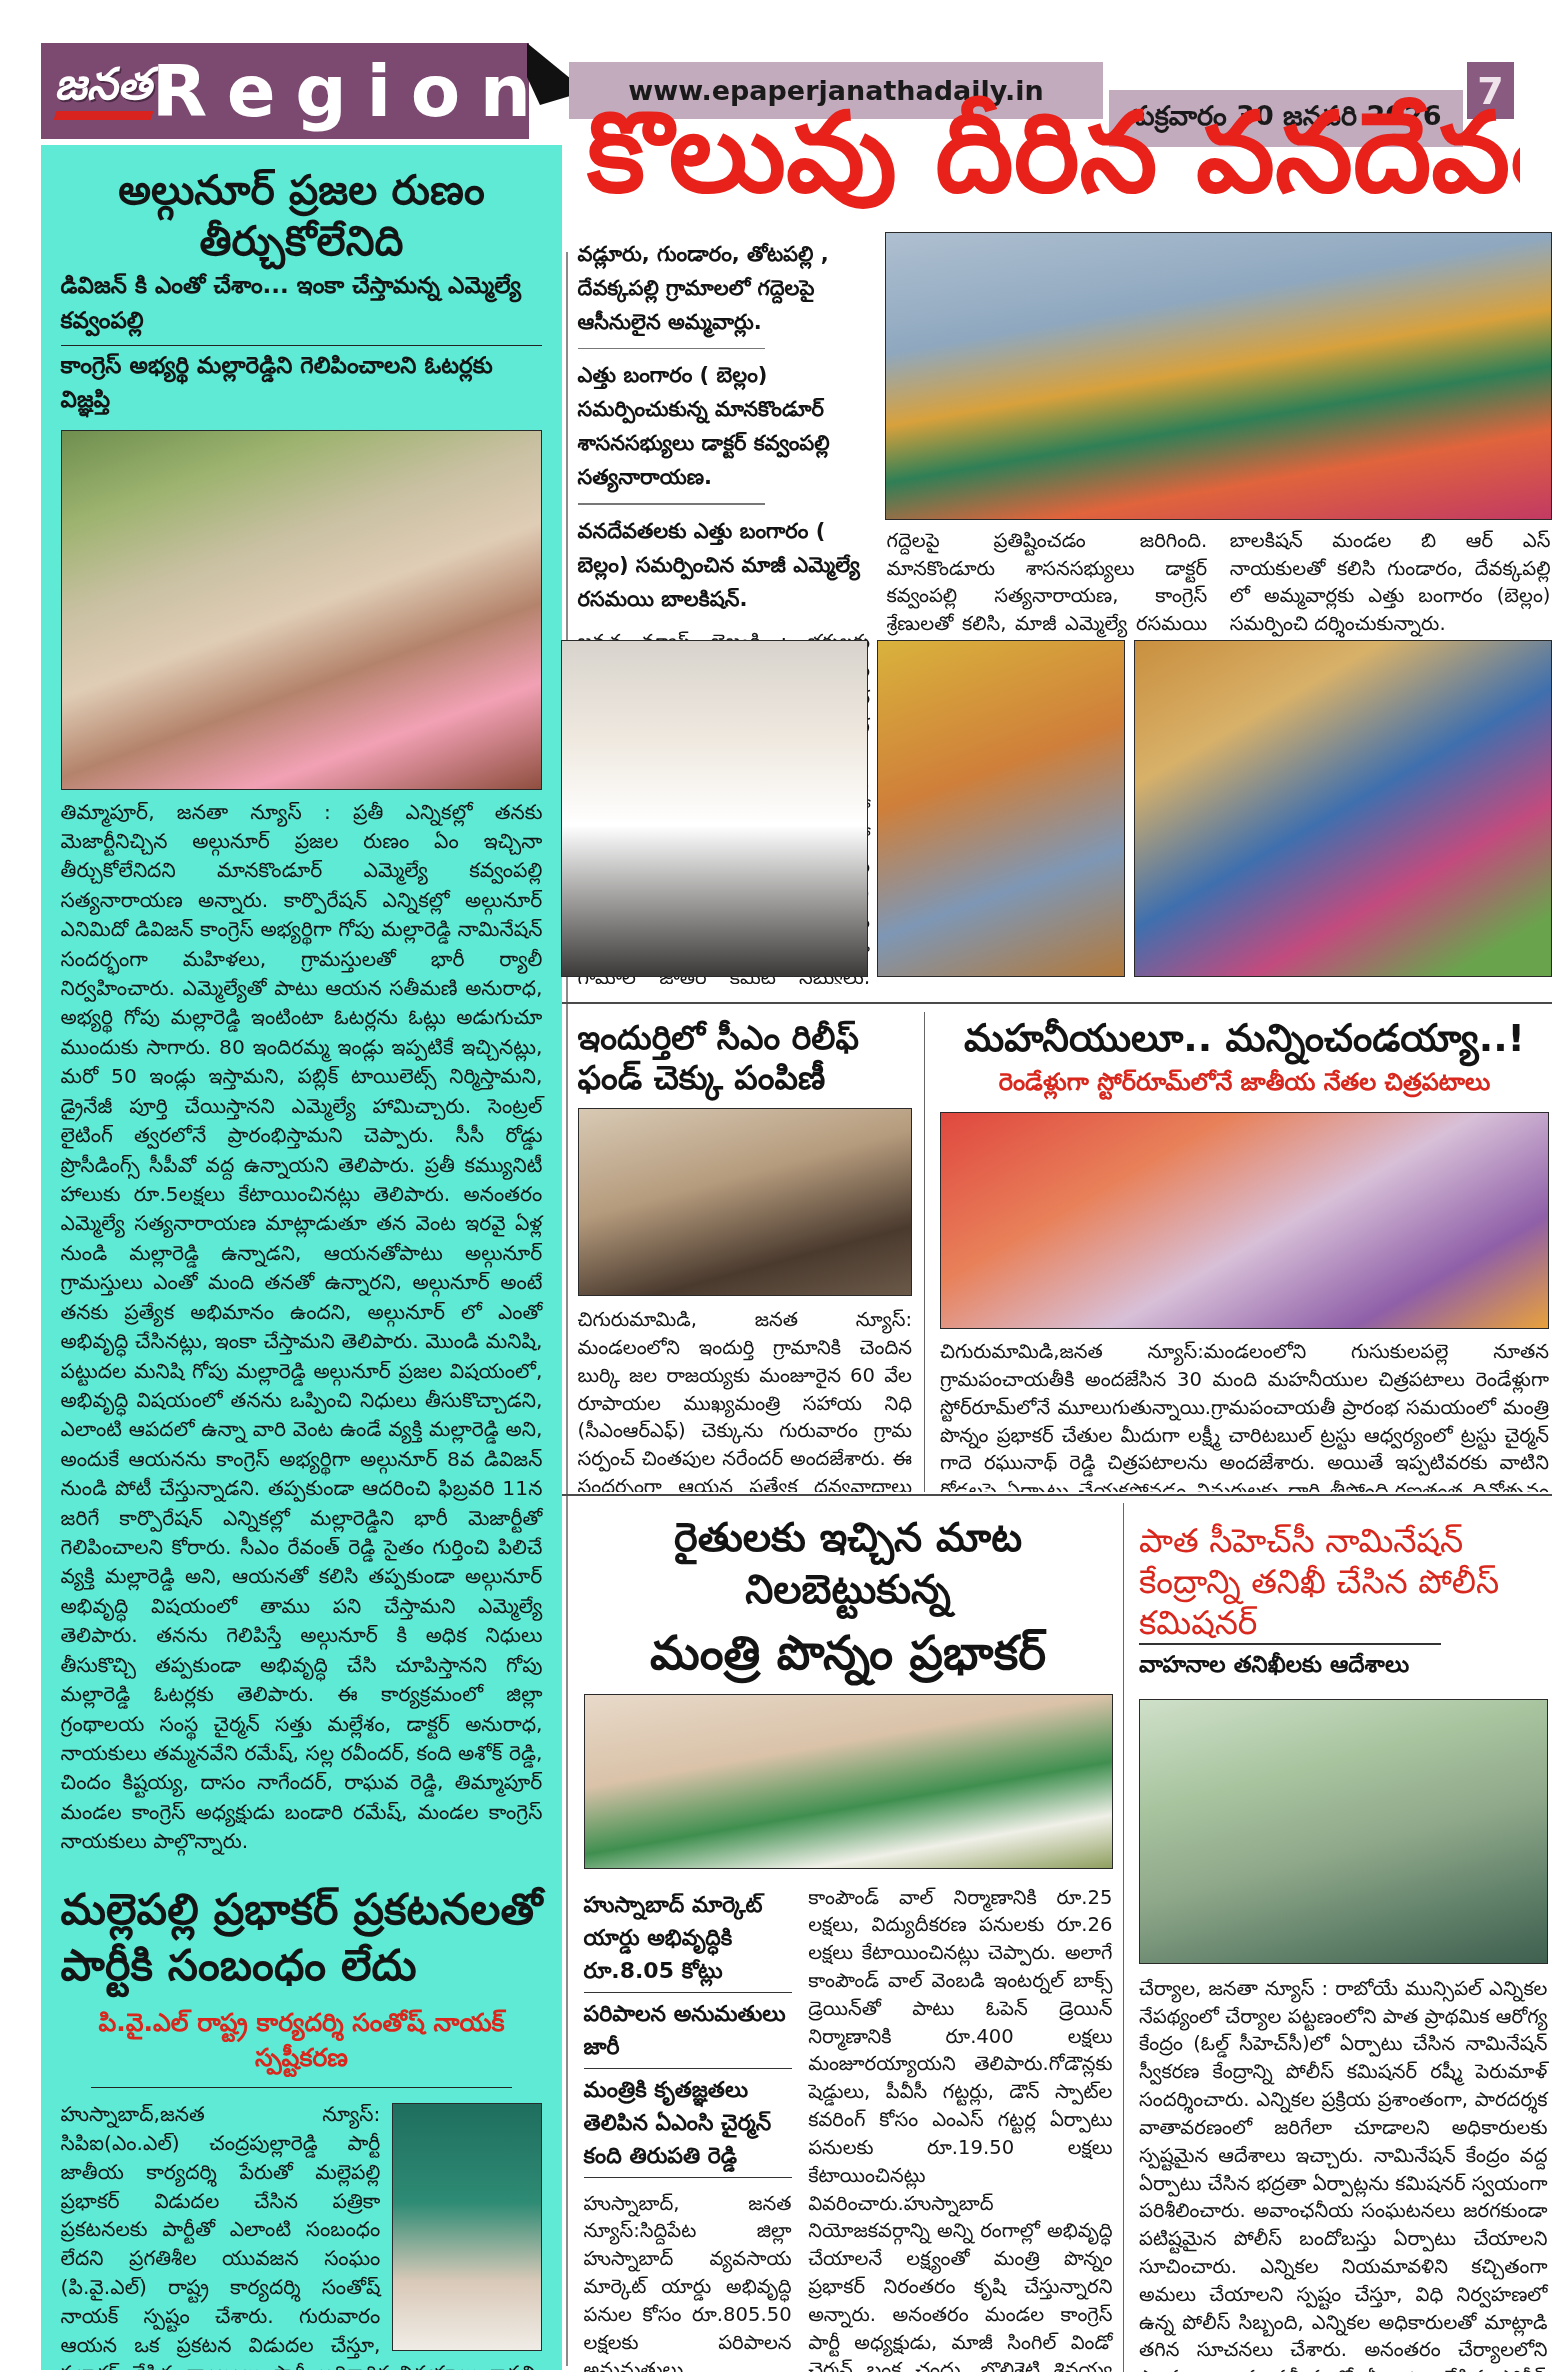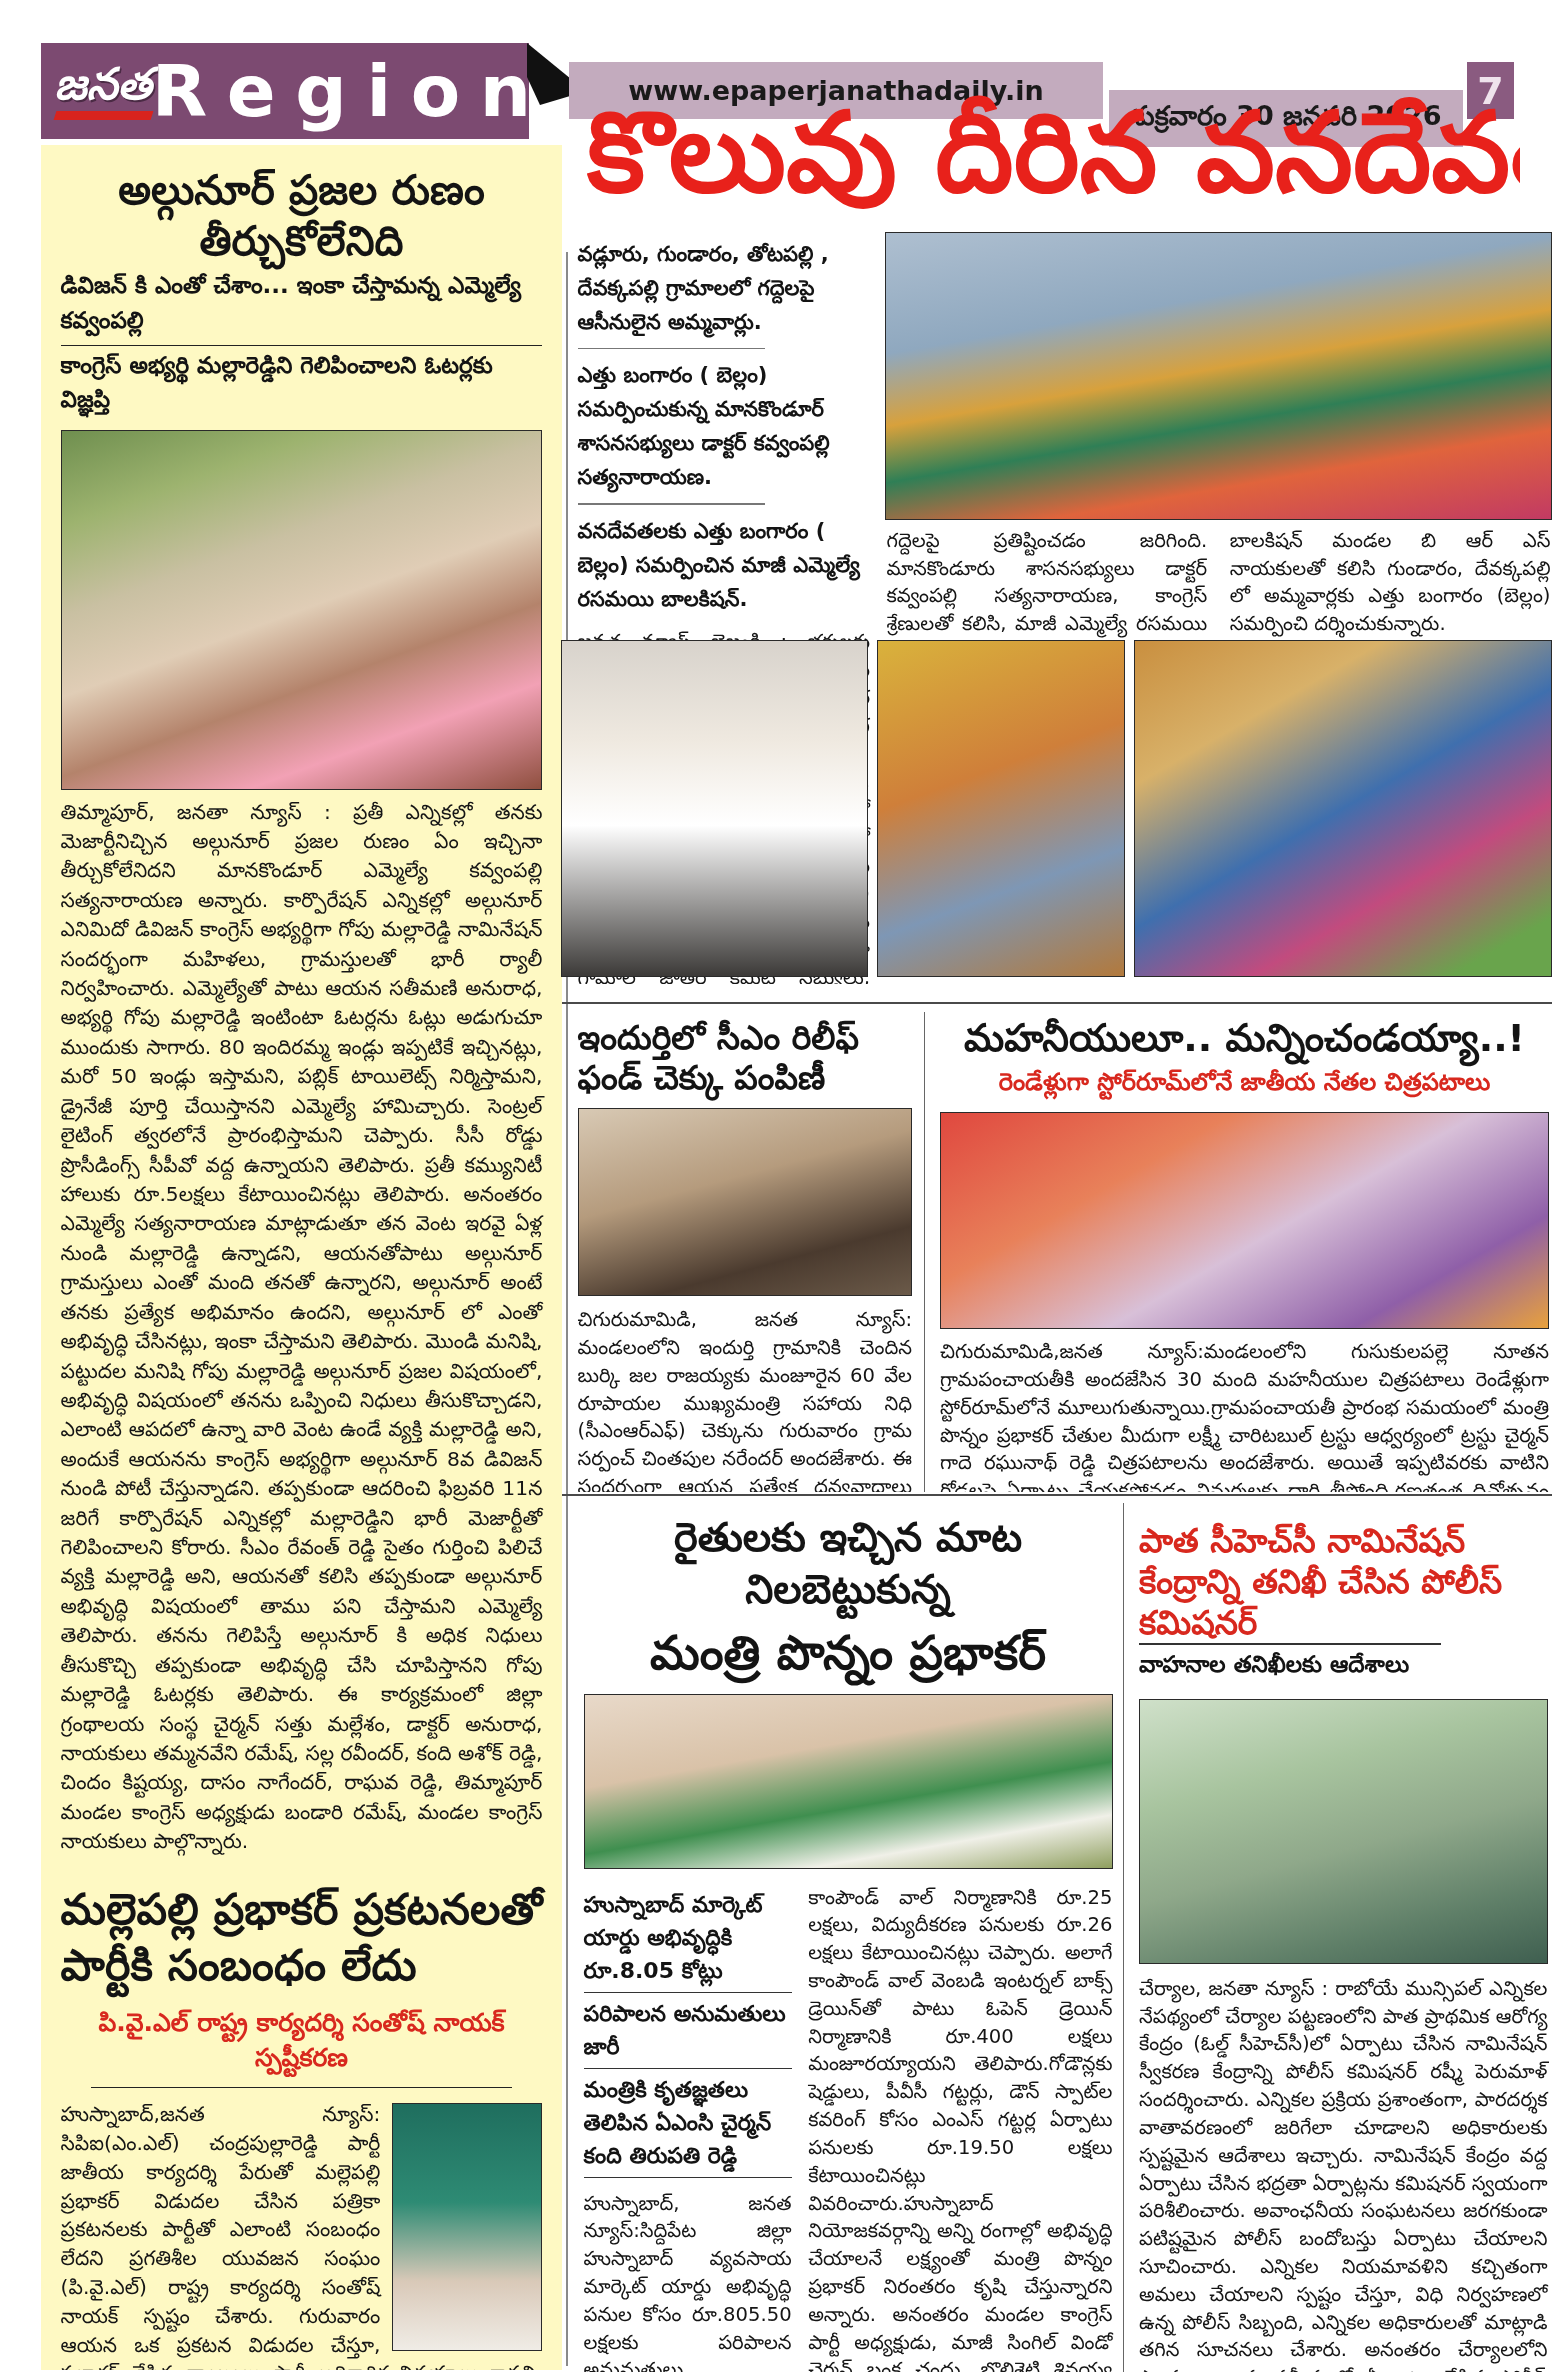--- a/index.html
+++ b/index.html
@@ -24,21 +24,21 @@
            display:flex;align-items:center;justify-content:center;color:#efe3ec;font-size:38px;font-weight:bold;}
 
   
   .ph{border:1.5px solid #2a2a2a;}
   .jbody{font-size:19.6px;line-height:1.42;text-align:justify;color:#151515;}
   .vline{position:absolute;left:566px;top:252px;width:1.5px;height:2114px;background:#8a8a8a;}
   .hr1{position:absolute;left:561px;top:1002px;width:991px;height:1.5px;background:#4a4a4a;}
   .hr2{position:absolute;left:561px;top:1494px;width:991px;height:1.5px;background:#4a4a4a;}
 
   
-  .pink-col{position:absolute;left:41px;top:145px;width:521px;height:2225px;background:#fef9c3;
+  .pink-col{position:absolute;left:41px;top:145px;width:521px;height:2225px;background:#5eead4;
             padding:4.5px 19.6px 0 19.6px;overflow:hidden;}
   .a1-head{font-size:41px;font-weight:bold;text-align:center;line-height:1.25;margin-top:15px;}
   .a-sub{font-size:23px;font-weight:bold;line-height:1.5;margin-top:1px;}
   .sub-rule{height:1.5px;background:#222;margin:7.5px 0 1.5px 0;}
   .ph-a1{height:360px;margin:13.5px 0 7.5px 0;
          background:linear-gradient(160deg,#6f8f4f 0%,#9db36f 18%,#c9c0a2 35%,#e0cdb6 50%,#b4836b 65%,#f2a1b5 80%,#8f4f3f 100%);}
   .a1-body{margin-top:7.5px;font-size:20.3px;line-height:1.45;}
   .a2-head{font-size:43px;font-weight:bold;line-height:1.3;margin-top:25.6px;}
   .a2-sub{color:#d8281e;font-size:25px;font-weight:bold;text-align:center;margin-top:13.5px;}
   .a2-subrule{height:1.5px;background:#222;margin:9px 30px 12px 30px;}
@@ -80,21 +80,21 @@
   .c1{width:563px;padding:0 10.5px 0 22.6px;border-right:1.5px solid #666;}
   .c1-head{font-size:40px;font-weight:bold;text-align:center;line-height:1.3;margin-top:7.5px;}
   .ph-ponnam{height:175px;margin:10.5px 0 15px 0;
         background:linear-gradient(170deg,#e8d9c9,#d9c2a8 35%,#3f8f4f 60%,#f0f0e8 80%,#8f9f5f);}
   .c1-cols{display:flex;gap:16.6px;}
   .c1-left{width:208px;}
   .c1-sub{font-size:22px;font-weight:bold;line-height:1.5;padding:4.5px 0;border-bottom:1.5px solid #333;}
   .c1-sub:last-of-type{border-bottom:1.5px solid #333;margin-bottom:10.5px;}
   .c1-right{flex:1;}
   .c2{flex:1;padding:0 4.5px 0 15px;}
-  .c2-head{color:#d8281e;font-size:33px;font-weight:bold;line-height:1.25;margin-top:16.6px;}
+  .c2-head{color:#d8281e;font-size:33px;font-weight:normal;line-height:1.25;margin-top:16.6px;}
   .c2-sub{font-size:23px;font-weight:bold;padding:6px 0;}
   .c2-subrule{height:1.5px;background:#333;width:74%;}
   .ph-police{height:265px;margin:10.5px 0 10.5px 0;
         background:linear-gradient(165deg,#cfe0c9,#a8c49f 30%,#8fa88a 55%,#5f7f68 80%,#3f5f50);}
 </style>
 </head>
 <body>
 
 <div class="page" data-name="newspaper-page">
 

